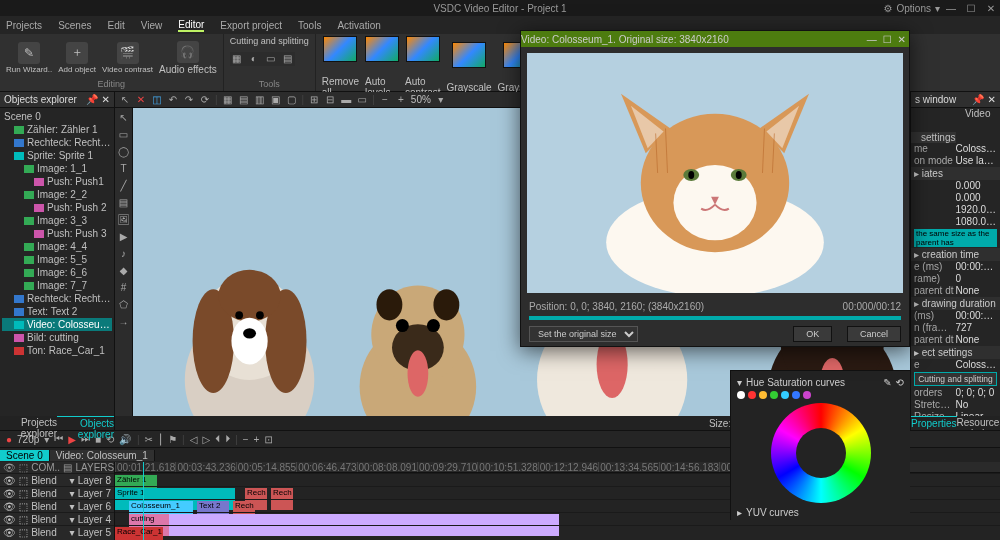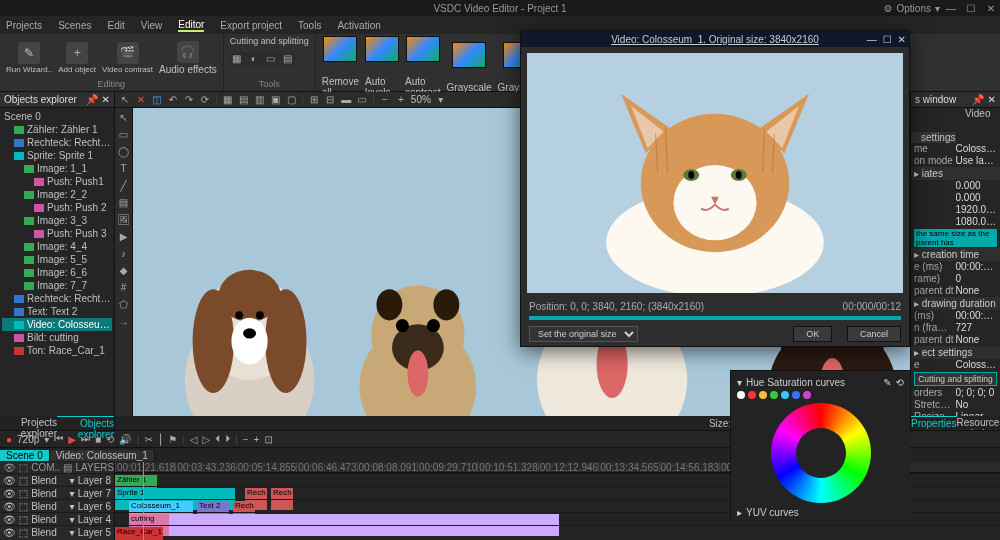--- a/index.html
+++ b/index.html
@@ -58,21 +58,21 @@
 .timeline { height: 82px; background:#232323; display:flex; }
 .tl-left { width:115px; background:#282828; font-size:8.5px; border-right:1px solid #111;}
 .tl-left .lh { display:flex; padding:0 3px; height:11px; align-items:center; gap:3px; color:#999;}
 .tl-left .lr { display:flex; height:13px; align-items:center; padding:0 3px; gap:3px; border-top:1px solid #1a1a1a;}
 .tl-right { flex:1; position:relative; }
 .tl-ruler { height:11px; background:#2a2a2a; position:relative; font-size:7.5px; color:#777; overflow:hidden; display:flex; border-bottom:1px solid #111;}
 .tl-ruler span { flex:0 0 42px; border-left:1px solid #444; padding-left:1px;}
 .tl-track { height:13px; border-top:1px solid #1a1a1a; position:relative;}
 .clip { position:absolute; top:1px; height:22px; font-size:8px; color:#000; padding:0 2px; overflow:hidden; white-space:nowrap;}
 .modal { position:absolute; top:30px; left:520px; width:390px; background:#2d2d2d; border:1px solid #111; box-shadow:0 4px 20px rgba(0,0,0,0.6); z-index:50;}
-.modal-title { height:16px; background:#0f172a; color:#ccc; font-size:9px; display:flex; align-items:center; justify-content:center; position:relative;text-decoration:underline;}
+.modal-title { height:16px; background:#4d7c0f; color:#ccc; font-size:9px; display:flex; align-items:center; justify-content:flex-start; position:relative;}
 .modal-title .mc { position:absolute; right:3px; display:flex; gap:6px; cursor:pointer;}
 .modal-img { height:240px; background:#b5d0e0; margin:6px; position:relative; overflow:hidden;}
 .modal-info { display:flex; justify-content:space-between; font-size:9px; padding:2px 8px; color:#aaa;}
 .modal-slider{height:4px; margin:2px 8px; background:#0aa;}
 .modal-controls { display:flex; justify-content:space-between; align-items:center; padding:4px 8px;}
 .modal-controls select { background:#333; color:#ccc; border:1px solid #555; font-size:9px; padding:1px 4px;}
 .modal-controls button { background:#3a3a3a; color:#ccc; border:1px solid #111; font-size:9px; padding:2px 12px; margin-left:12px; cursor:pointer;}
 .hue-panel { position:absolute; right:90px; bottom:20px; width:180px; height:150px; background:#232323; padding:6px; z-index:40; border-left:1px solid #111; border-top:1px solid #111;}
 .hue-panel .hh{font-size:9px; color:#ccc; display:flex; align-items:center; gap:4px;}
 .hue-dots{display:flex; gap:3px; margin:3px 0;}

